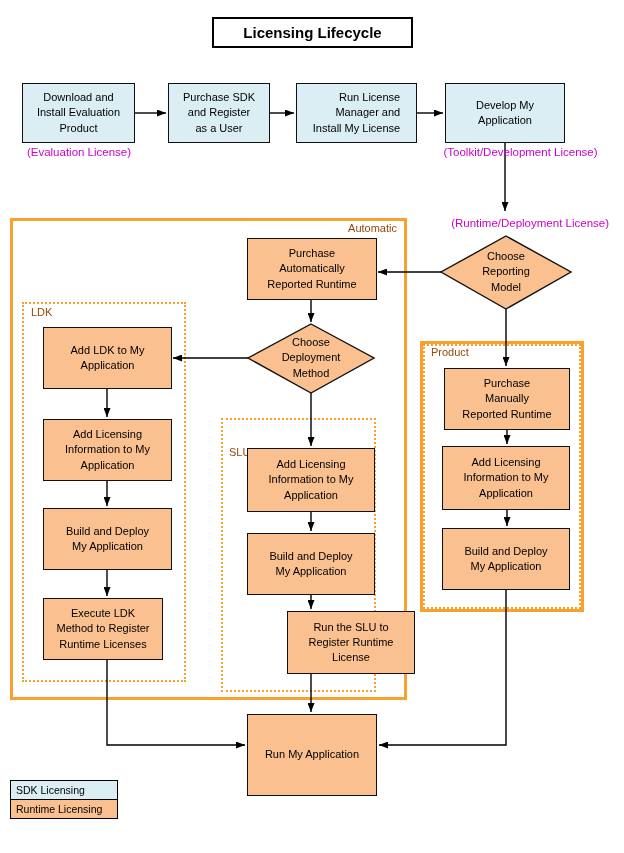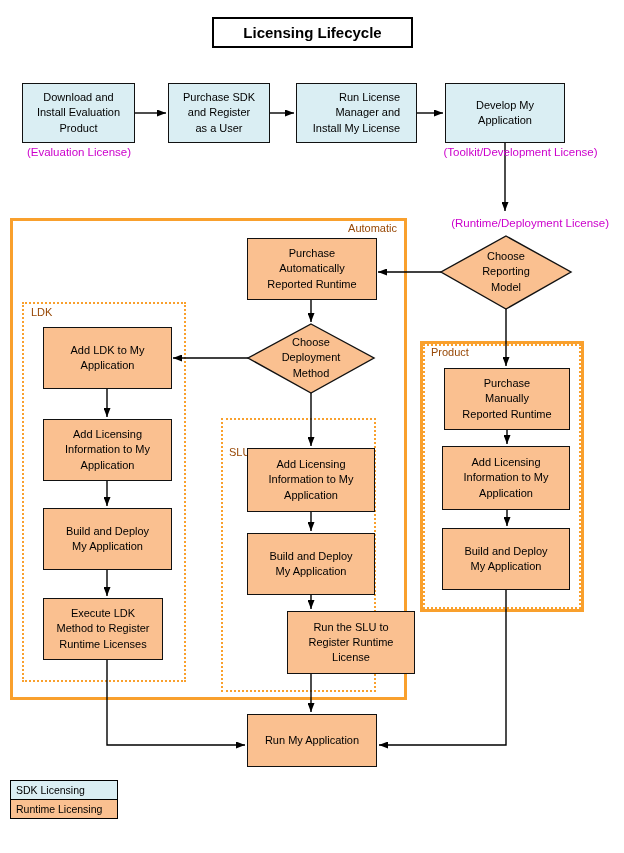--- a/index.html
+++ b/index.html
@@ -131,20 +131,20 @@
 Register Runtime
 License</div>
   <div class="box rt" style="left:444px; top:368px; width:126px; height:62px;">Purchase
 Manually
 Reported Runtime</div>
   <div class="box rt" style="left:442px; top:446px; width:128px; height:64px;">Add Licensing
 Information to My
 Application</div>
   <div class="box rt" style="left:442px; top:528px; width:128px; height:62px;">Build and Deploy
 My Application</div>
-  <div class="box rt" style="left:247px; top:714px; width:130px; height:53px;">Run My Application</div>
+  <div class="box rt" style="left:247px; top:714px; width:130px; height:82px;">Run My Application</div>
 
   <div class="legend">
     <div class="legend-row sdk">SDK Licensing</div>
     <div class="legend-row rt">Runtime Licensing</div>
   </div>
 
 </div>
 
 </body></html>

